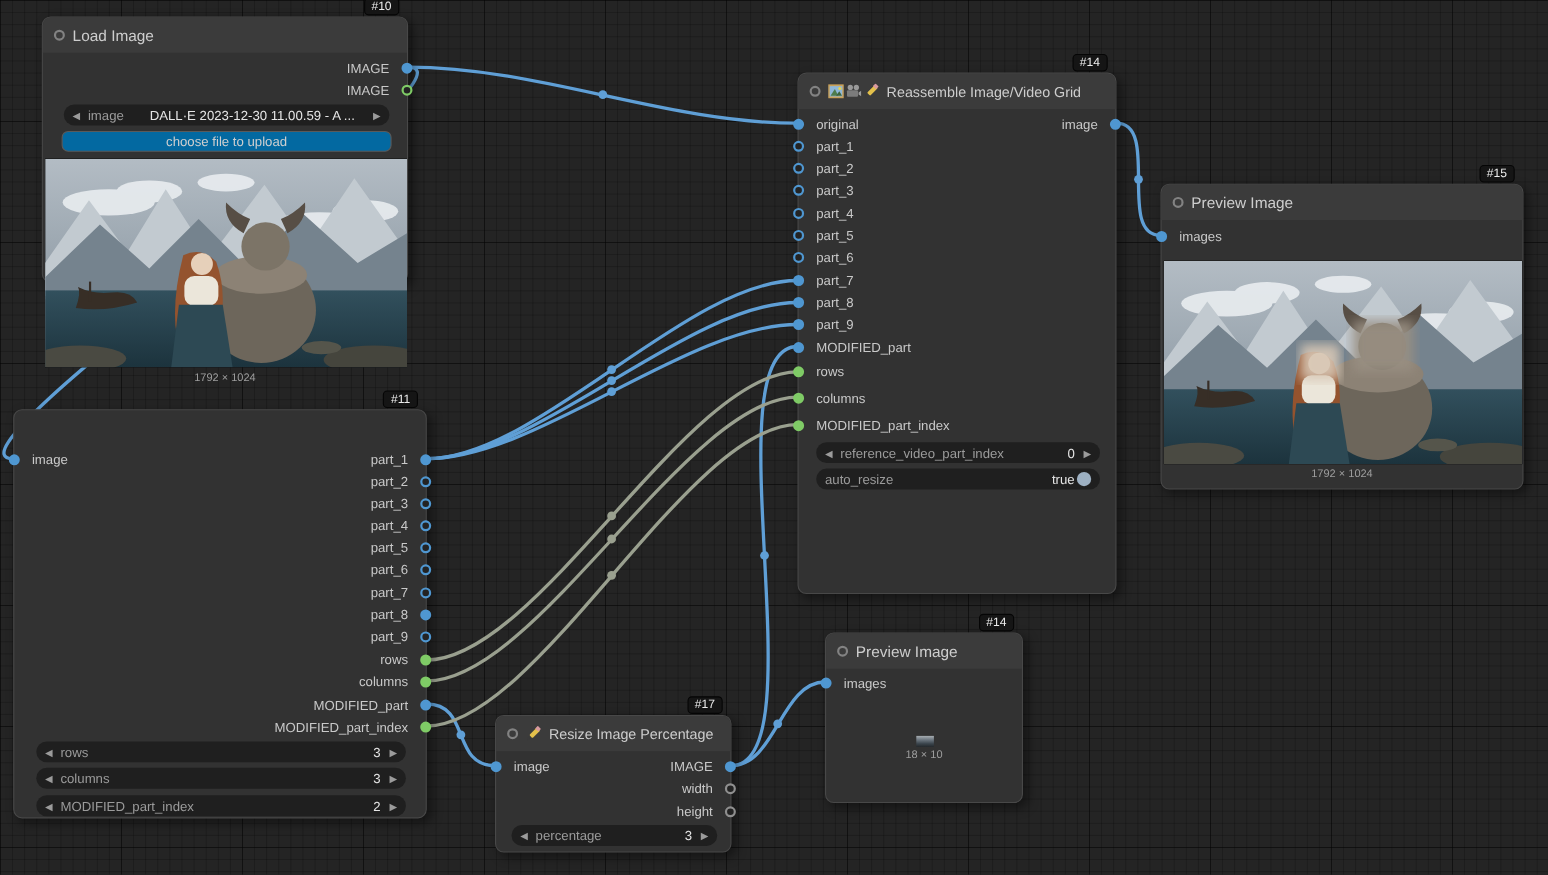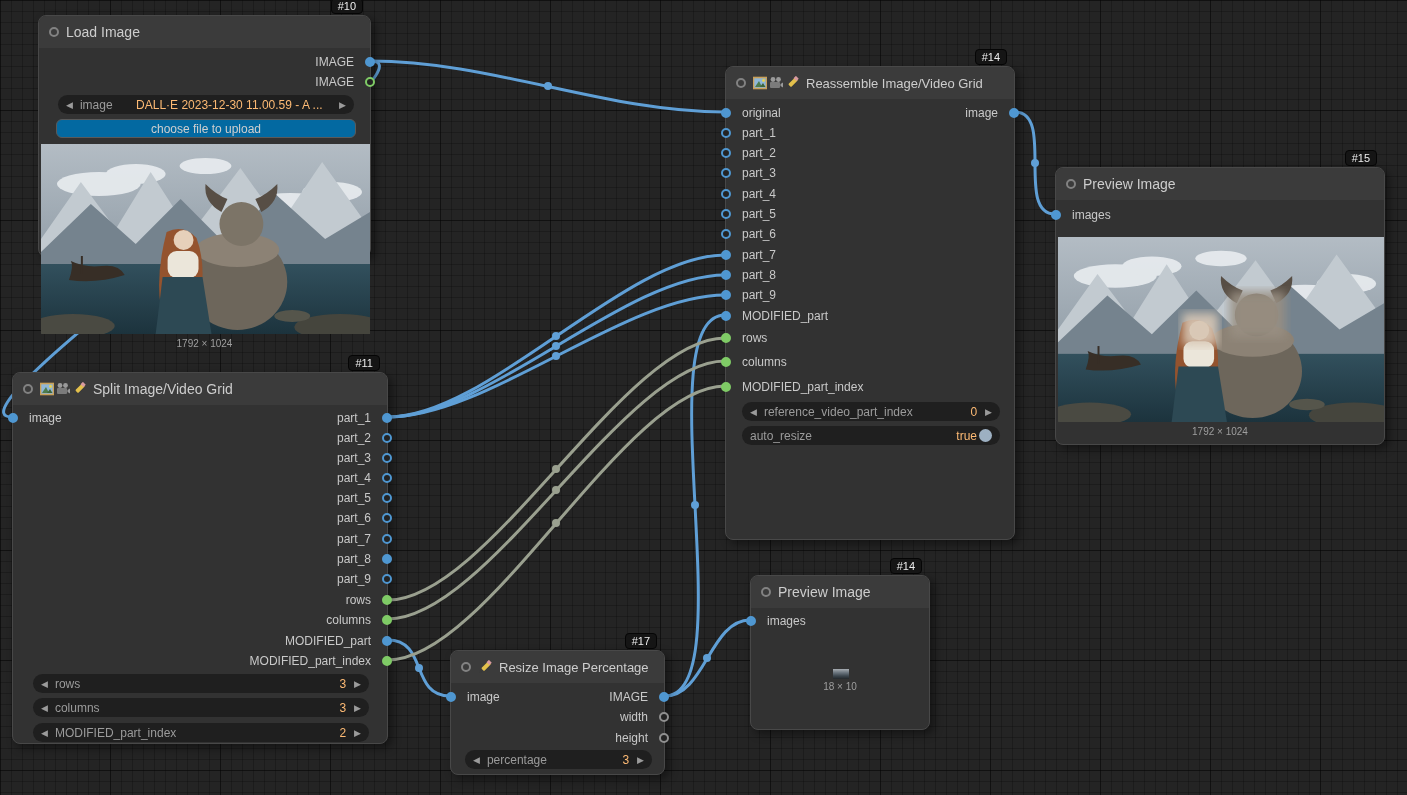--- a/index.html
+++ b/index.html
@@ -59,21 +59,21 @@
   .pin.green.filled { background:#7fcb66; }
 
   .widget {
     position:absolute; height:19px;
     background:#1f1f1f; border-radius:10px;
     display:flex; align-items:center; padding:0 8px;
     font-size:12px; color:#bdbdbd; white-space:nowrap; overflow:hidden;
   }
   .warrow { color:#9b9b9b; font-size:9px; flex:0 0 auto; }
   .wlabel { color:#9b9b9b; margin:0 7px; flex:0 0 auto; }
-  .wvalue { color:#fdba74; margin-left:auto; margin-right:8px; }
+  .wvalue { color:#e5e5e5; margin-left:auto; margin-right:8px; }
   .widget.combo .wvalue { margin:0 auto; }
   .widget.btn {
     justify-content:center; border-radius:6px;
     border:1px solid #5a5a5a; background:#0369a1; color:#cfcfcf;
   }
   .toggle-knob {
     flex:0 0 auto; width:13px; height:13px; border-radius:50%;
     background:#9db0c2; margin-left:2px;
   }
   .img-frame { position:absolute; overflow:hidden; background:#000; }
@@ -211,35 +211,20 @@
     <div class="img-frame" style="left:2px; top:128px; width:329px; height:190px;">
       <svg viewBox="0 0 330 190" preserveAspectRatio="none">
           <use href="#art-scene"></use>
         </svg>
     </div>
     <div class="dim-caption" style="top:322px;">1792 × 1024</div>
   </div>
 
   <div class="node" style="left:12px; top:372px; width:376px; height:372px;">
     <div class="node-badge">#11</div>
-    <div class="node-header">
-      <span class="collapse-dot"></span>
-      <span class="title-icons">
-        <svg width="14" height="14">
-            <use href="#icon-image"></use>
-          </svg>
-        <svg width="14" height="14">
-            <use href="#icon-video"></use>
-          </svg>
-        <svg width="14" height="14">
-            <use href="#icon-pencil"></use>
-          </svg>
-      </span>
-      <span>Split Image/Video Grid</span>
-    </div>
     <div class="slot in" style="top:35px;">
       <span class="pin in blue filled"></span>
       <span class="lbl">image</span>
     </div>
     <div class="slot out" style="top:35px;">
         <span class="lbl">part_1</span>
         <span class="pin out blue filled"></span>
       </div>
     <div class="slot out" style="top:55px;">
         <span class="lbl">part_2</span>

